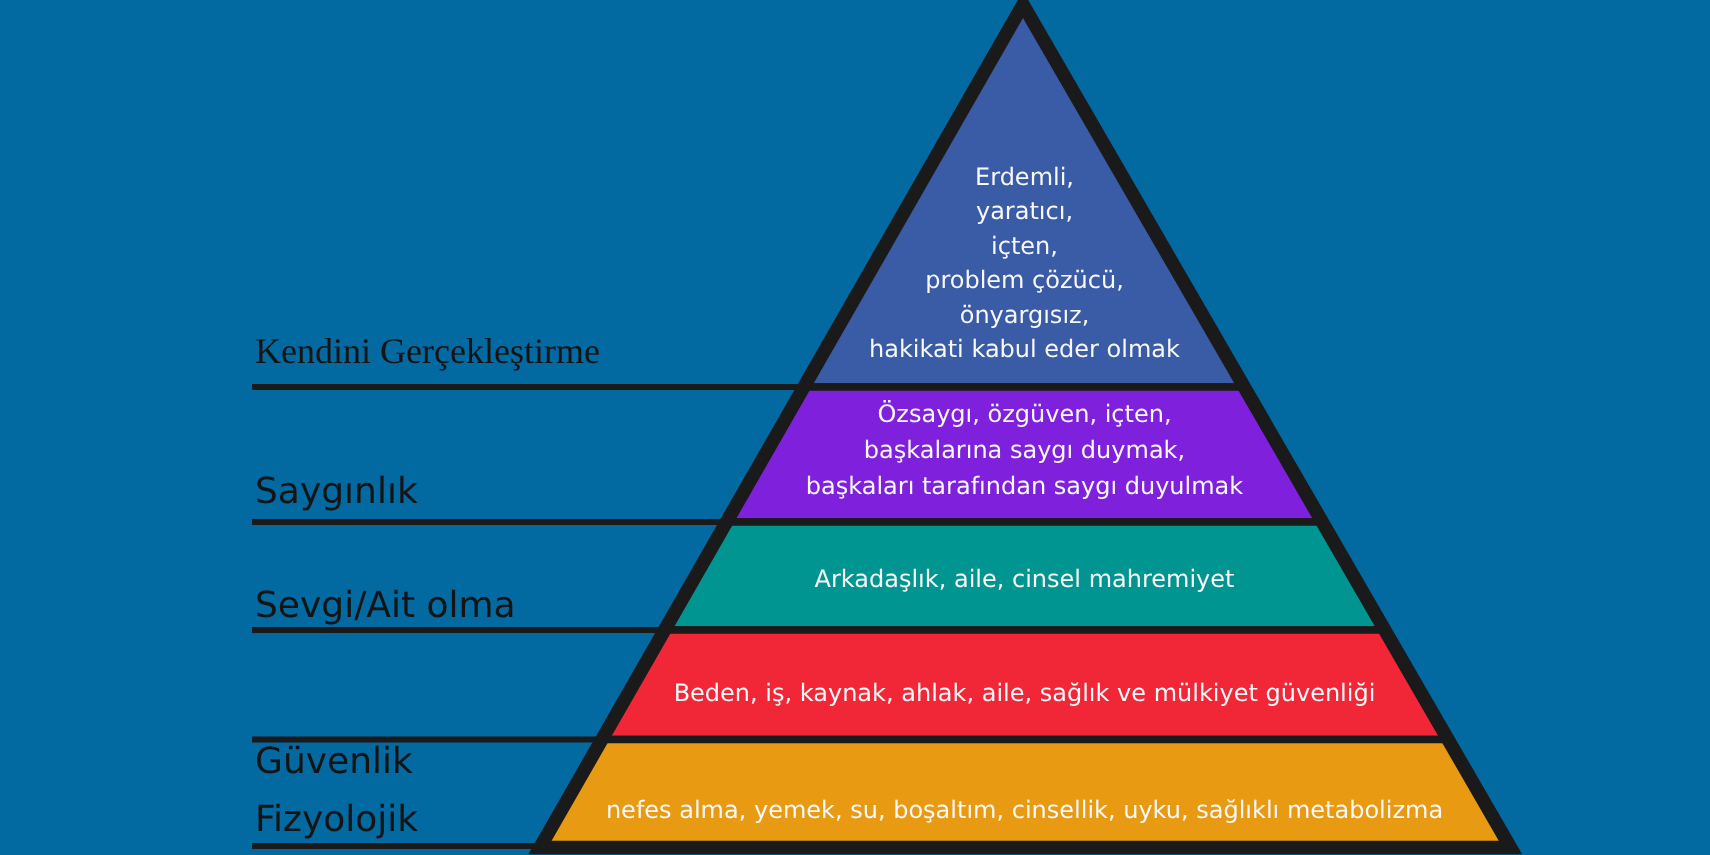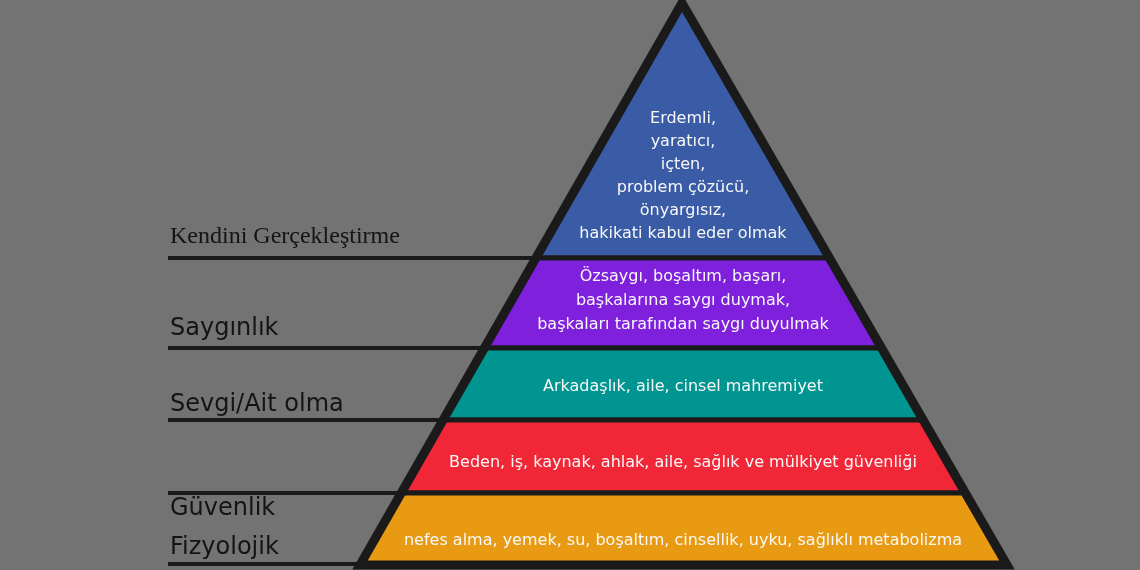--- a/index.html
+++ b/index.html
@@ -1,20 +1,20 @@
 <!DOCTYPE html>
 <html><head>
 <meta charset="utf-8">
 <style>
   html, body { margin: 0; padding: 0; }
   .canvas {
     position: relative;
     width: 1140px;
     height: 570px;
-    background: #737373;
+    background: #0369a1;
     overflow: hidden;
     font-family: "DejaVu Sans", "Liberation Sans", sans-serif;
   }
   .pyramid-svg {
     position: absolute;
     left: 0; top: 0;
     width: 1140px; height: 570px;
   }
   .tier-text {
     position: absolute;
@@ -66,21 +66,21 @@
   <div class="tier-text t0">
     <div>Erdemli,</div>
     <div>yaratıcı,</div>
     <div>içten,</div>
     <div>problem çözücü,</div>
     <div>önyargısız,</div>
     <div>hakikati kabul eder olmak</div>
   </div>
 
   <div class="tier-text t1">
-    <div>Özsaygı, boşaltım, başarı,</div>
+    <div>Özsaygı, özgüven, içten,</div>
     <div>başkalarına saygı duymak,</div>
     <div>başkaları tarafından saygı duyulmak</div>
   </div>
 
   <div class="tier-text t2">
     <div>Arkadaşlık, aile, cinsel mahremiyet</div>
   </div>
 
   <div class="tier-text t3">
     <div>Beden, iş, kaynak, ahlak, aile, sağlık ve mülkiyet güvenliği</div>

